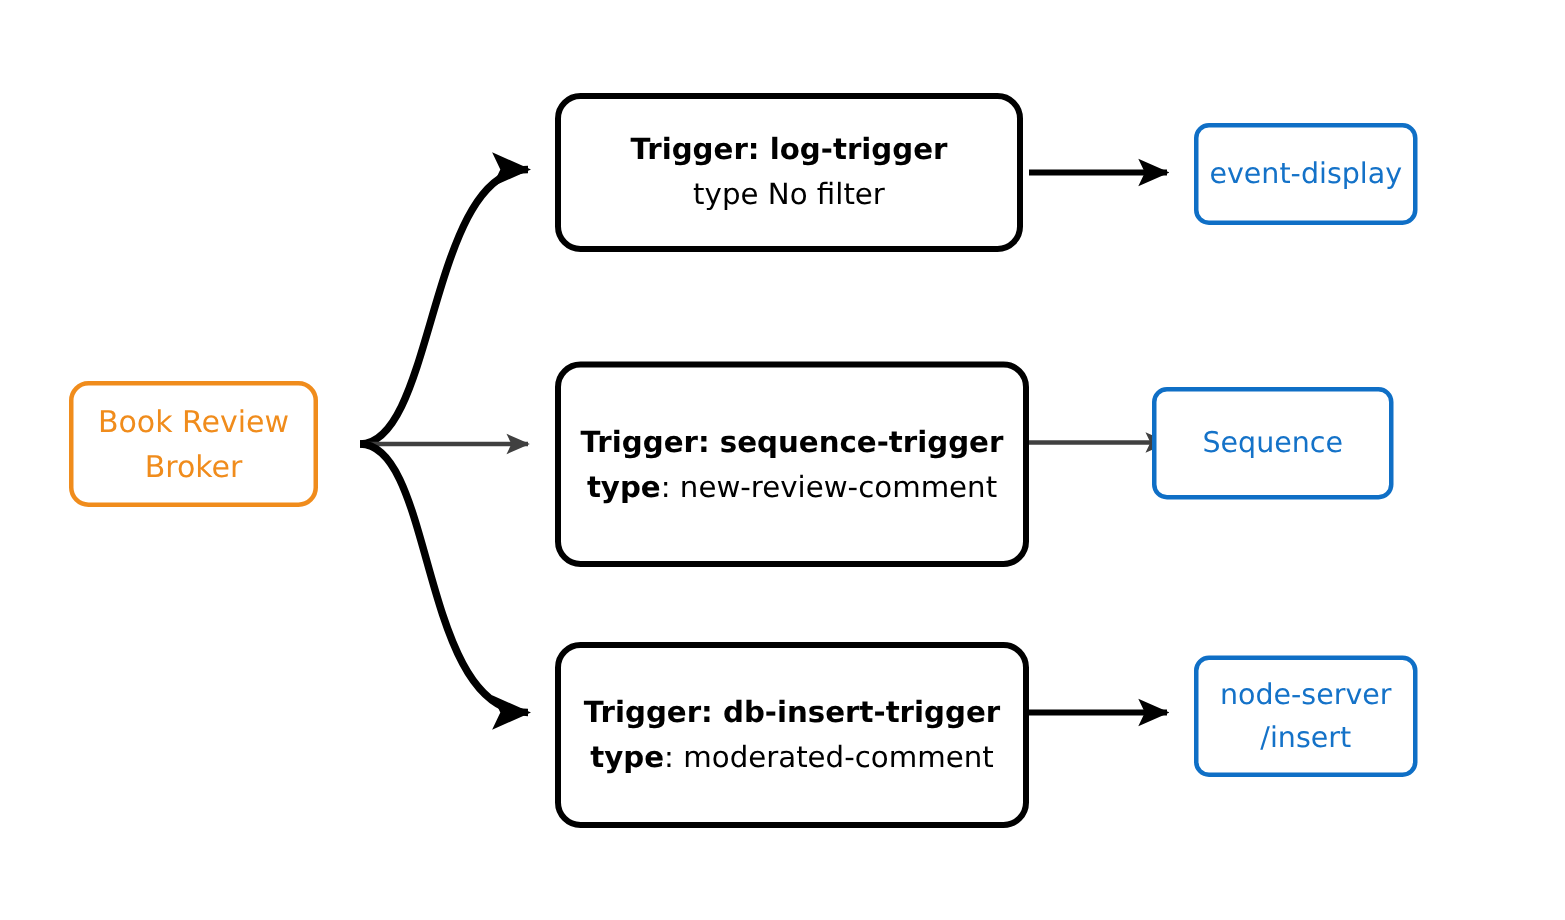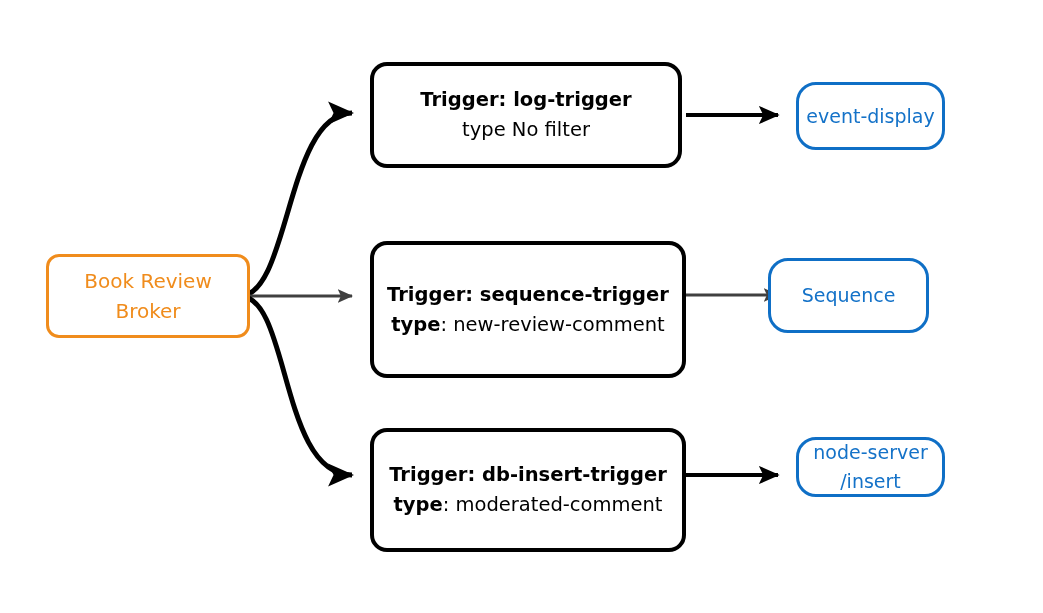--- a/index.html
+++ b/index.html
@@ -45,21 +45,21 @@
   }
   .node-trigger {
     border: 4px solid #000000;
     border-radius: 17px;
     color: #000000;
     font-size: 19.5px;
     line-height: 30px;
   }
   .node-service {
     border: 3px solid #0f6fc6;
-    border-radius: 20px;
+    border-radius: 10px;
     color: #1472c8;
     font-size: 19px;
     line-height: 29px;
   }
   .line {
     display: block;
     white-space: nowrap;
   }
   .b {
     font-weight: bold;
@@ -86,21 +86,21 @@
 
     <path d="M 240 296 C 290 296, 280 475, 352 475" fill="none" stroke="#000000" stroke-width="5" marker-end="url(#arrow-black)"></path>
 
     <path d="M 686 115 L 778 115" fill="none" stroke="#000000" stroke-width="4" marker-end="url(#arrow-black)"></path>
 
     <path d="M 686 295 L 778 295" fill="none" stroke="#404040" stroke-width="3" marker-end="url(#arrow-gray)"></path>
 
     <path d="M 686 475 L 778 475" fill="none" stroke="#000000" stroke-width="4" marker-end="url(#arrow-black)"></path>
   </svg>
 
-  <div class="node node-broker" style="left:46px; top:254px; width:204px; height:84px;text-align:right;">
+  <div class="node node-broker" style="left:46px; top:254px; width:166px; height:84px;text-align:right;">
     <span class="line">Book Review</span>
     <span class="line">Broker</span>
   </div>
 
   <div class="node node-trigger" style="left:370px; top:62px; width:312px; height:106px;">
     <span class="line b">Trigger: log-trigger</span>
     <span class="line"><span class="b"></span><span>type No filter</span></span>
   </div>
 
   <div class="node node-trigger" style="left:370px; top:241px; width:316px; height:137px;">
@@ -114,18 +114,18 @@
   </div>
 
   <div class="node node-service" style="left:796px; top:82px; width:149px; height:68px;">
     <span class="line">event-display</span>
   </div>
 
   <div class="node node-service" style="left:768px; top:258px; width:161px; height:75px;">
     <span class="line">Sequence</span>
   </div>
 
-  <div class="node node-service" style="left:796px; top:437px; width:149px; height:60px;">
+  <div class="node node-service" style="left:796px; top:437px; width:149px; height:81px;">
     <span class="line">node-server</span>
     <span class="line">/insert</span>
   </div>
 
 </div>
 
 </body></html>

